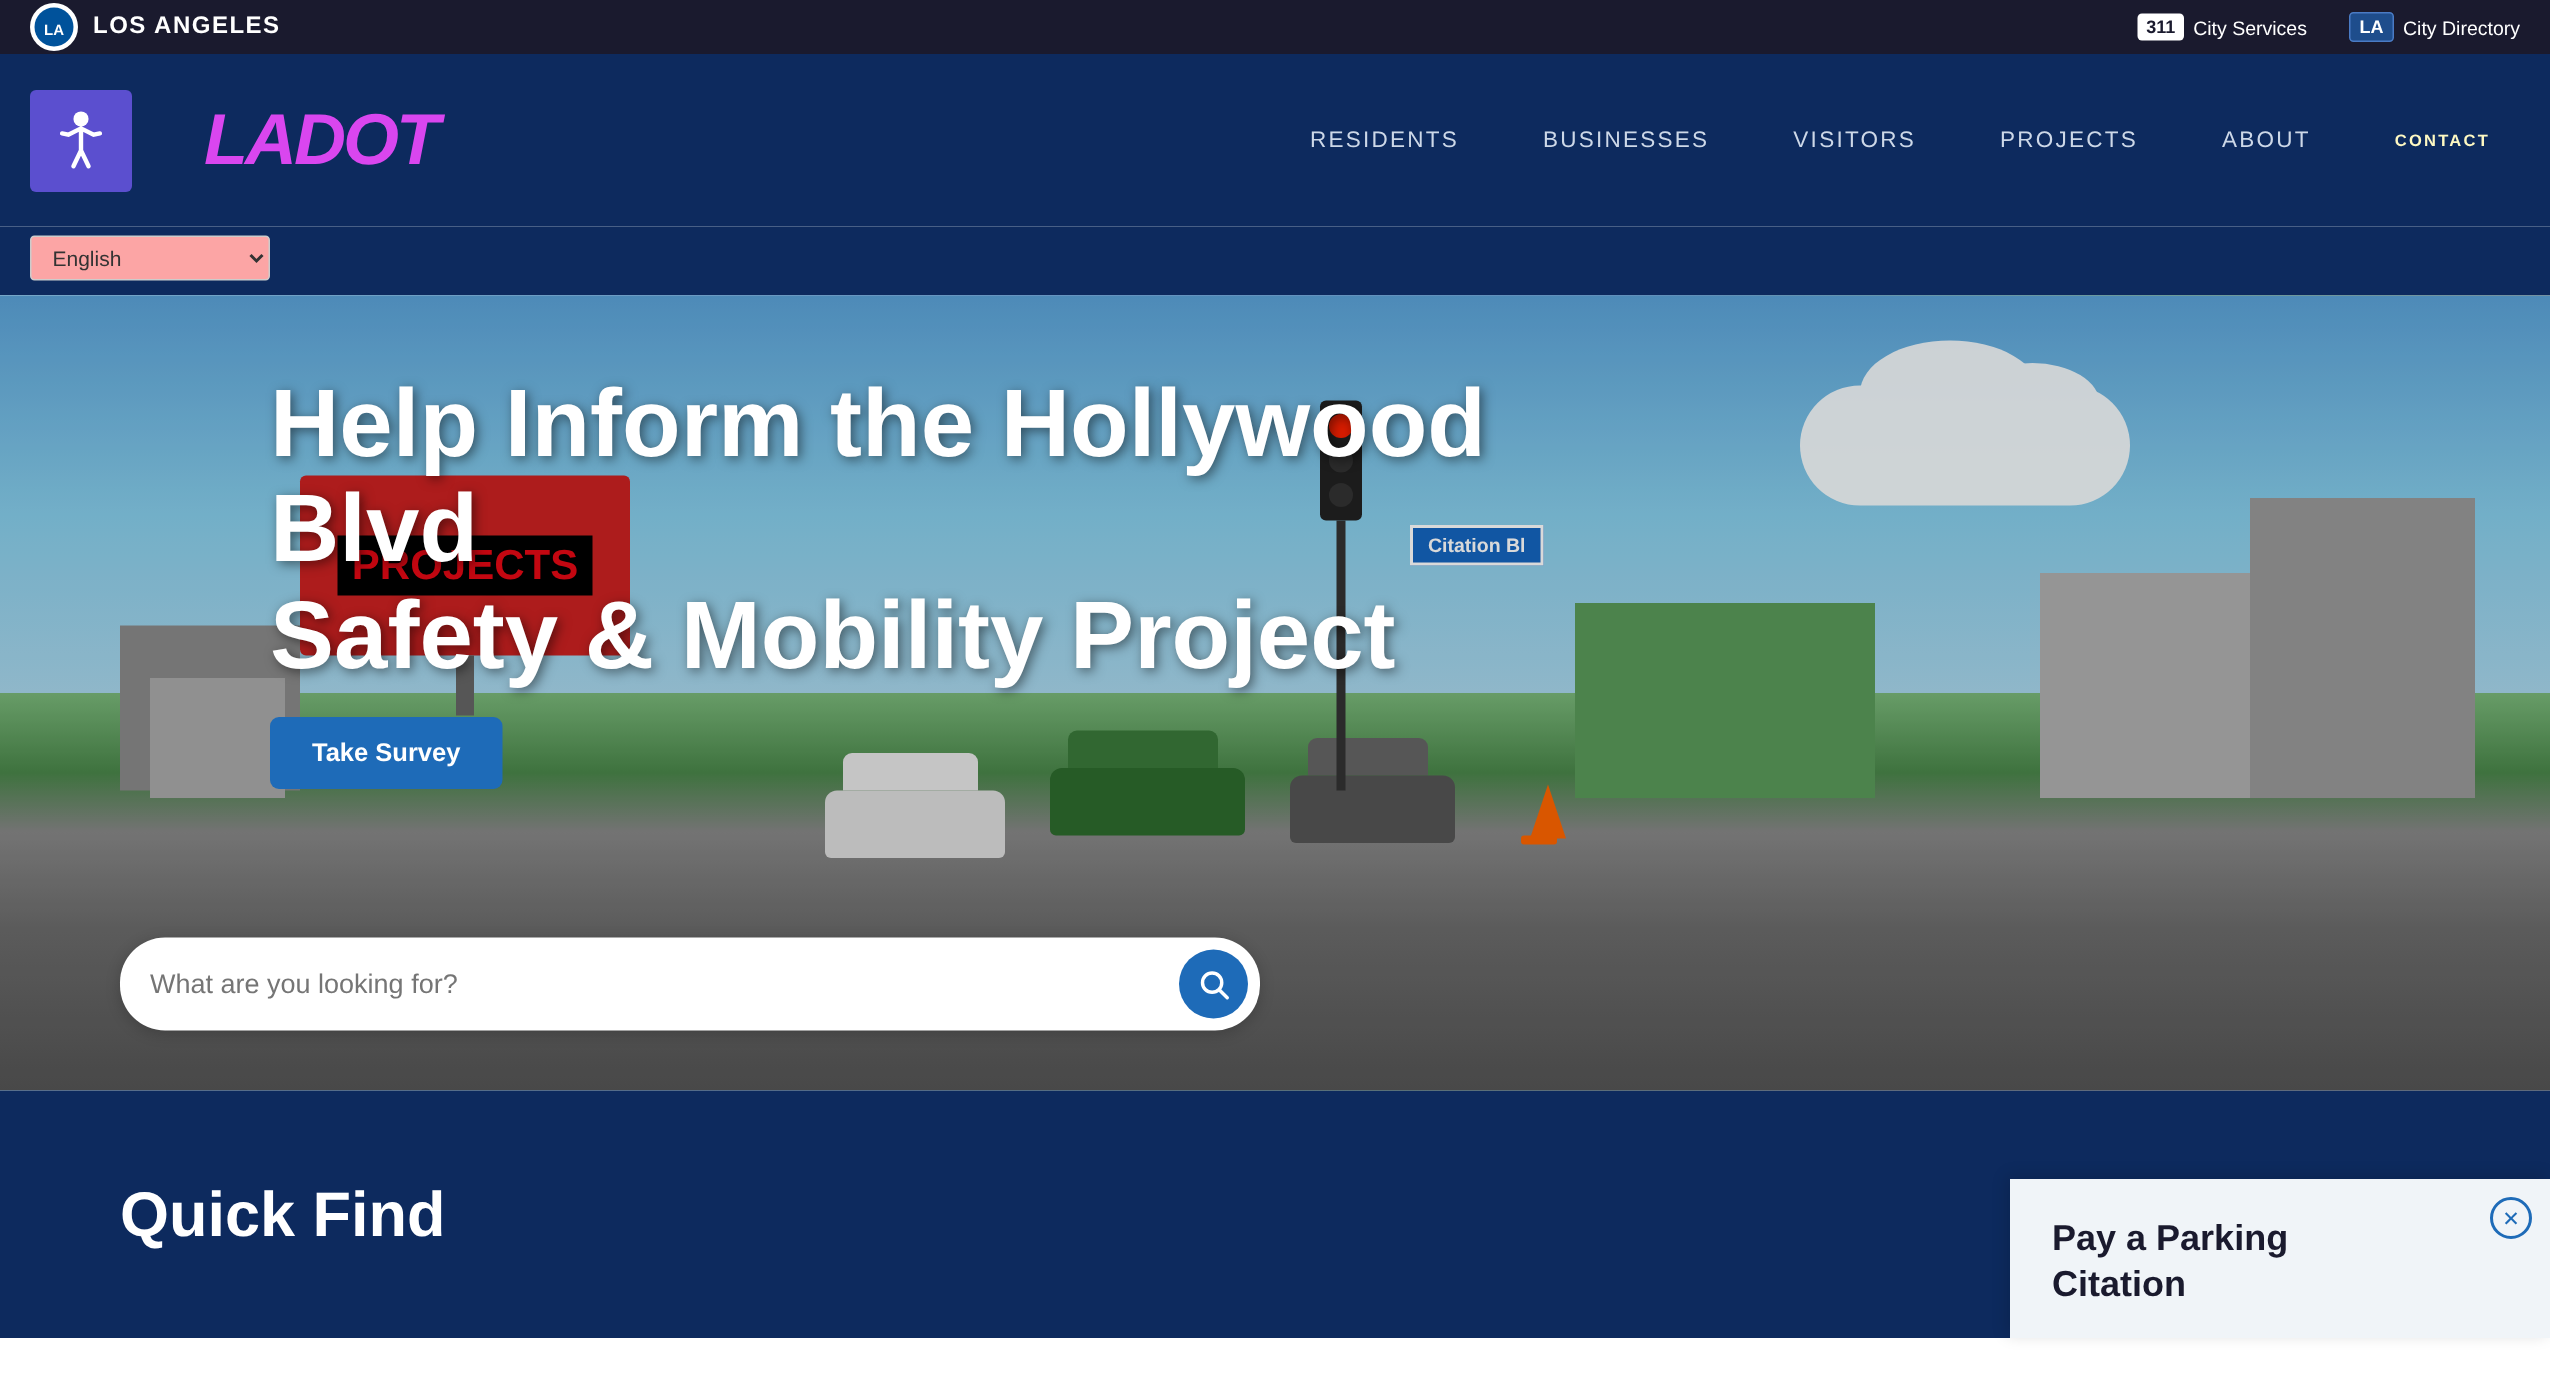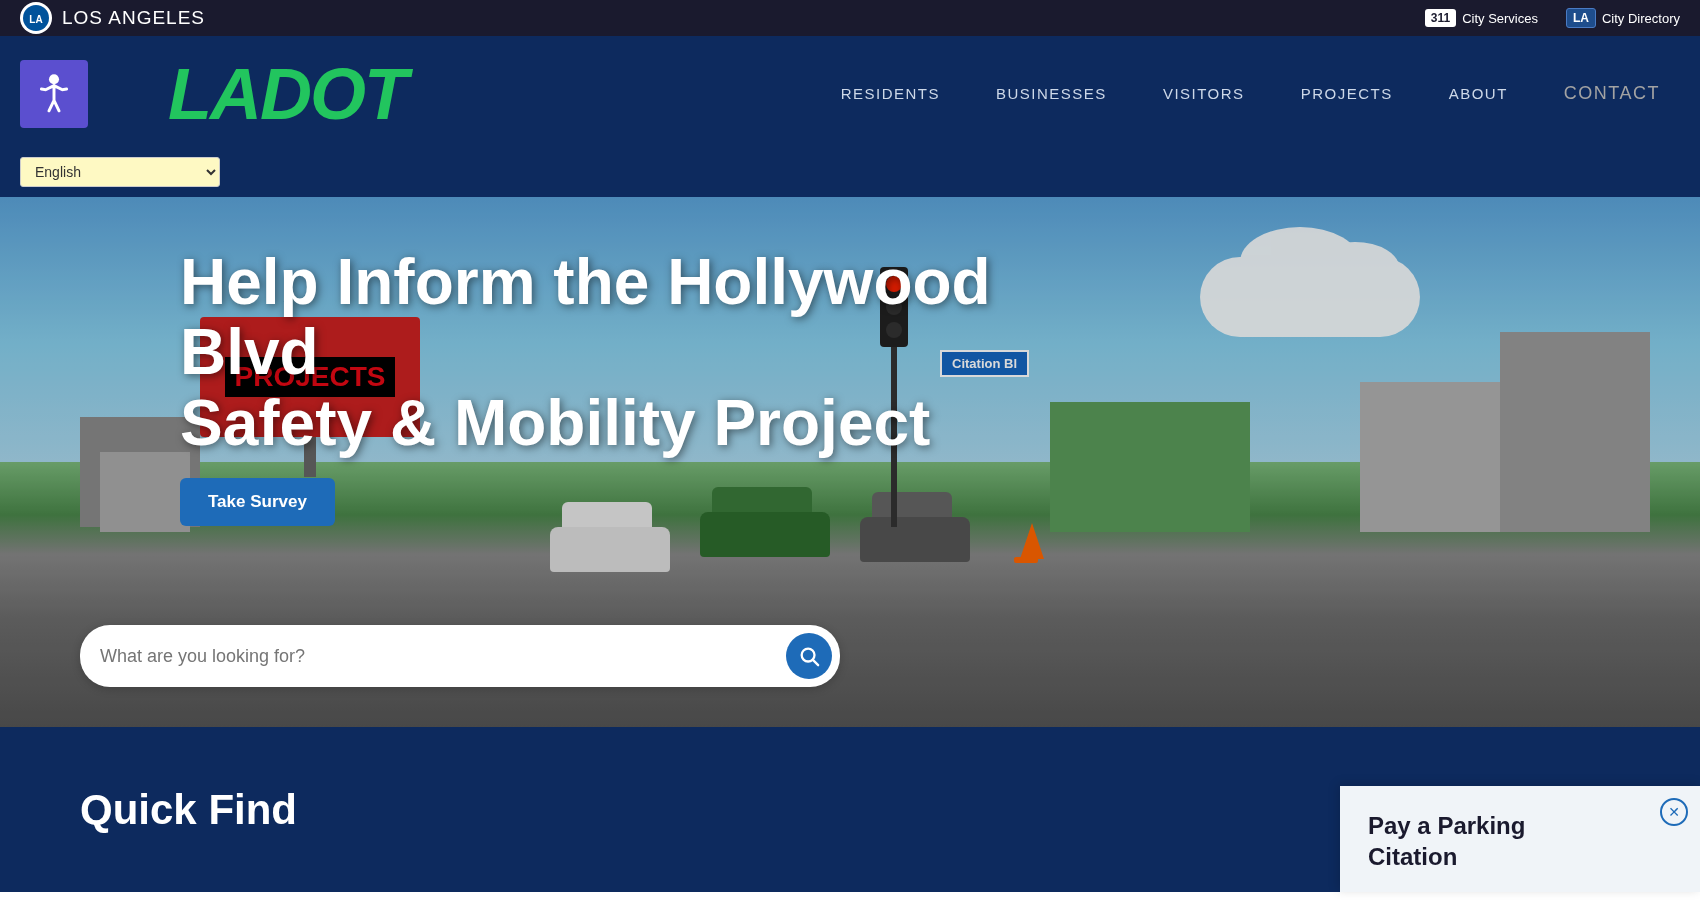--- a/index.html
+++ b/index.html
@@ -25,22 +25,22 @@
       border-radius: 50%;
       background: #fff;
       display: flex;
       align-items: center;
       justify-content: center;
       overflow: hidden;
     }
     .la-logo svg { width: 28px; height: 28px; }
     .city-name {
       color: #fff;
-      font-size: 19px;
-      font-weight: 400;
+      font-size: 16px;
+      font-weight: 700;
       letter-spacing: 1px;
     }
     .top-bar-right {
       display: flex;
       align-items: center;
       gap: 28px;
     }
     .city-services-btn {
       display: flex;
       align-items: center;
@@ -95,23 +95,23 @@
       justify-content: center;
       cursor: pointer;
       flex-shrink: 0;
     }
     .accessibility-btn svg {
       width: 42px;
       height: 42px;
       fill: #fff;
     }
     .logo-ladot {
-      margin-left: 80px;
-      color: #22c55e;
-      font-size: 72px;
+      margin-left: 48px;
+      color: #d946ef;
+      font-size: 48px;
       font-weight: 900;
       font-style: italic;
       letter-spacing: -2px;
       line-height: 1;
       flex-shrink: 0;
     }
     .nav-links {
       display: flex;
       align-items: center;
       gap: 0;
@@ -121,41 +121,41 @@
       color: #cdd8e8;
       font-size: 15px;
       font-weight: 500;
       letter-spacing: 1.5px;
       padding: 0 28px;
       cursor: pointer;
       text-transform: uppercase;
       white-space: nowrap;
     }
     .nav-link-contact {
-      color: #a3a3a3;
-      font-size: 18px;
-      font-weight: 400;
+      color: #fef9c3;
+      font-size: 11px;
+      font-weight: 700;
       letter-spacing: 1.5px;
       padding: 0 20px 0 28px;
       cursor: pointer;
       text-transform: uppercase;
     }
 
     
     .lang-bar {
       background: #0d2a5e;
       padding: 6px 20px 10px 20px;
     }
     .lang-select {
-      background: #fef9c3;
+      background: #fca5a5;
       border: 1px solid #ccc;
       padding: 5px 38px 5px 10px;
       font-size: 14px;
       border-radius: 3px;
-      width: 200px;
+      width: 160px;
       appearance: auto;
       cursor: pointer;
       color: #333;
     }
 
     
     .hero {
       position: relative;
       width: 1700px;
       height: 530px;

